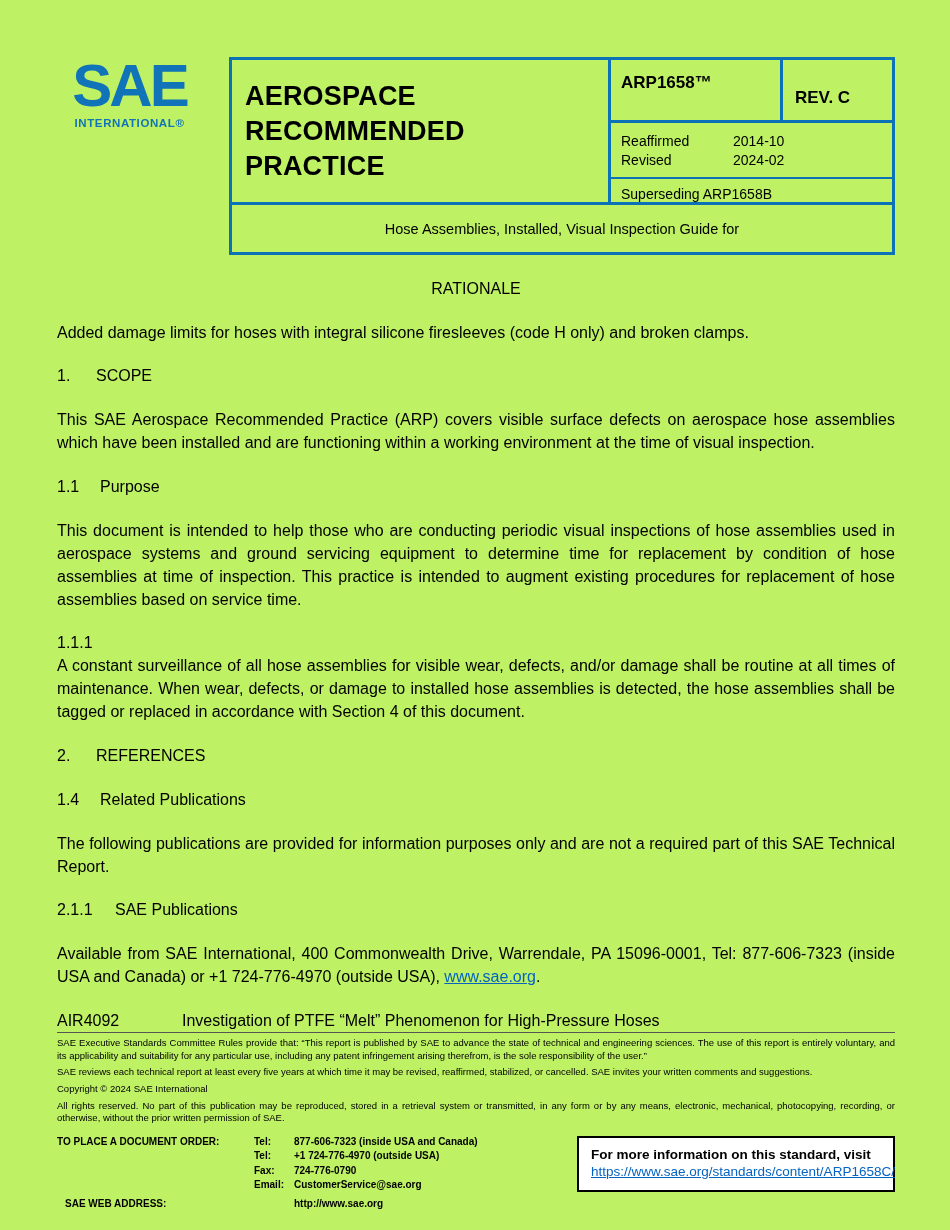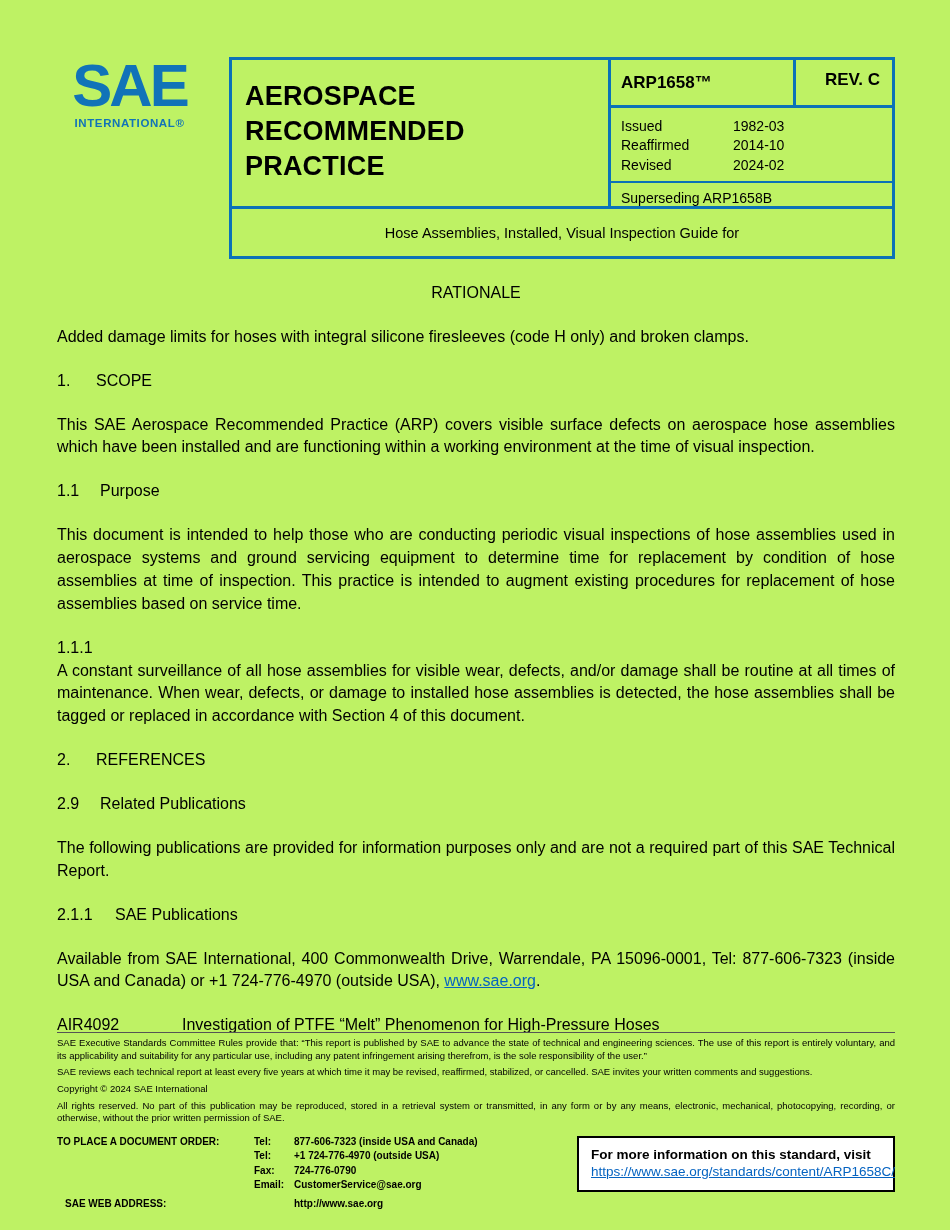--- a/index.html
+++ b/index.html
@@ -13,21 +13,21 @@
   .logo-sae { font-size:60px; font-weight:bold; color:#1173b8; letter-spacing:-3px; line-height:0.95; }
   .logo-intl { font-size:11.5px; font-weight:bold; color:#1173b8; letter-spacing:0.6px; margin-top:3px; white-space:nowrap; }
 
   .hbox { flex:1; margin-left:33px; border:3px solid #0b72b8; }
   .hbox-top { display:flex; align-items:stretch; }
   .hbox-title { flex:1; border-right:3px solid #0b72b8; padding:19px 8px 10px 13px;
                 font-size:27px; font-weight:bold; line-height:1.3; letter-spacing:0.2px; }
   .hbox-right { width:281px; display:flex; flex-direction:column; flex-shrink:0; }
   .hbox-num-row { display:flex; border-bottom:3px solid #0b72b8; }
   .hbox-num { flex:1; padding:13px 10px 12px; font-size:17px; font-weight:bold; border-right:3px solid #0b72b8; }
-  .hbox-rev { width:96px; padding:10px 12px 12px; font-size:17px; font-weight:bold;text-align:right; }
+  .hbox-rev { width:109px; padding:28px 12px 12px; font-size:17px; font-weight:bold; }
   .hbox-dates { flex:1; padding:9px 10px 6px; font-size:14px; }
   .date-row { display:flex; line-height:1.38; }
   .date-label { width:112px; }
   .hbox-sup { border-top:2px solid #0b72b8; padding:7px 10px 0; font-size:14px; }
   .hbox-doctitle { border-top:3px solid #0b72b8; text-align:center; padding:16px 10px 15px; font-size:14.5px; }
 
   
   .docbody { padding:0 55px 0 57px; font-size:16px; line-height:1.43; }
   .rationale { text-align:center; margin-top:23px; }
   .para { text-align:justify; margin-top:21px; }
@@ -75,24 +75,20 @@
           <div>AEROSPACE</div>
           <div>RECOMMENDED PRACTICE</div>
         </div>
         <div class="hbox-right">
           <div class="hbox-num-row">
             <div class="hbox-num">ARP1658™</div>
             <div class="hbox-rev">REV. C</div>
           </div>
           <div class="hbox-dates">
             <div class="date-row">
-              <span class="date-label">Issued</span>
-              <span class="date-value">1982-03</span>
-            </div>
-            <div class="date-row">
               <span class="date-label">Reaffirmed</span>
               <span class="date-value">2014-10</span>
             </div>
             <div class="date-row">
               <span class="date-label">Revised</span>
               <span class="date-value">2024-02</span>
             </div>
           </div>
           <div class="hbox-sup">Superseding ARP1658B</div>
         </div>
@@ -121,21 +117,21 @@
       <span class="hang-num">1.1.1</span>
       <span class="hang-text">A constant surveillance of all hose assemblies for visible wear, defects, and/or damage shall be routine at all times of maintenance. When wear, defects, or damage to installed hose assemblies is detected, the hose assemblies shall be tagged or replaced in accordance with Section 4 of this document.</span>
     </div>
 
     <div class="heading">
       <span class="h-num-1">2.</span>
       <span>REFERENCES</span>
     </div>
 
     <div class="heading">
-      <span class="h-num-2">2.9</span>
+      <span class="h-num-2">1.4</span>
       <span>Related Publications</span>
     </div>
     <div class="para">The following publications are provided for information purposes only and are not a required part of this SAE Technical Report.</div>
 
     <div class="heading">
       <span class="h-num-3">2.1.1</span>
       <span>SAE Publications</span>
     </div>
 
     <div class="para">

